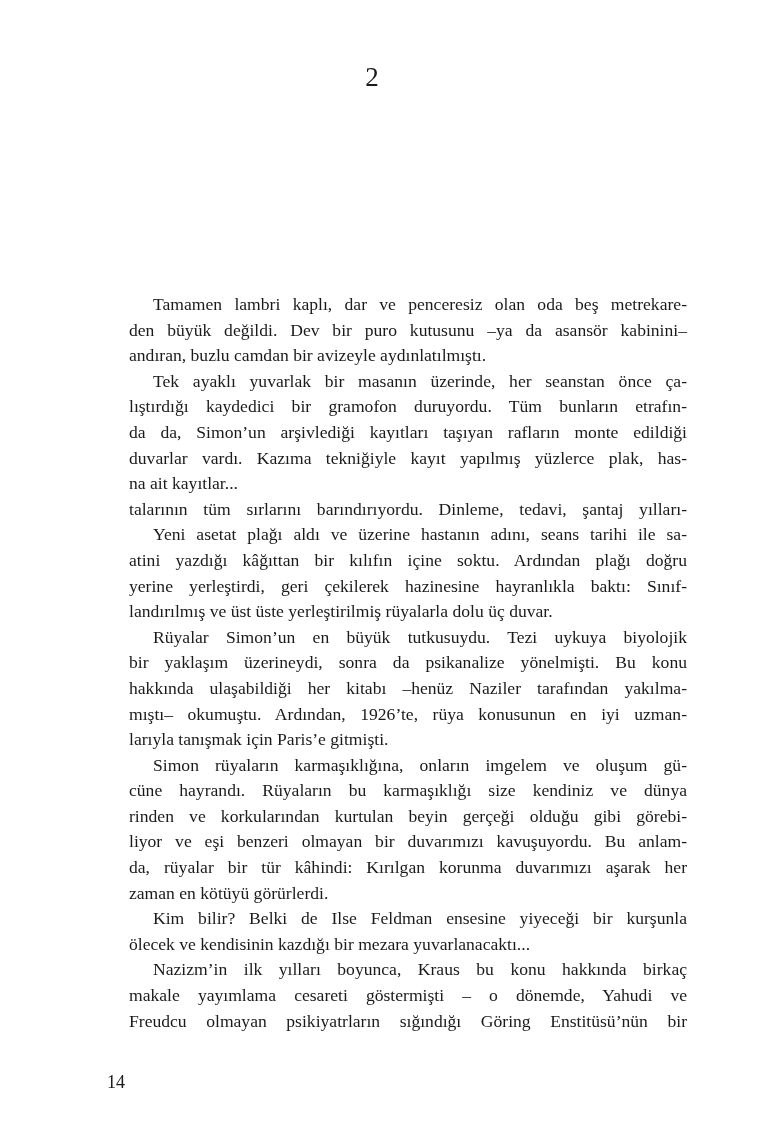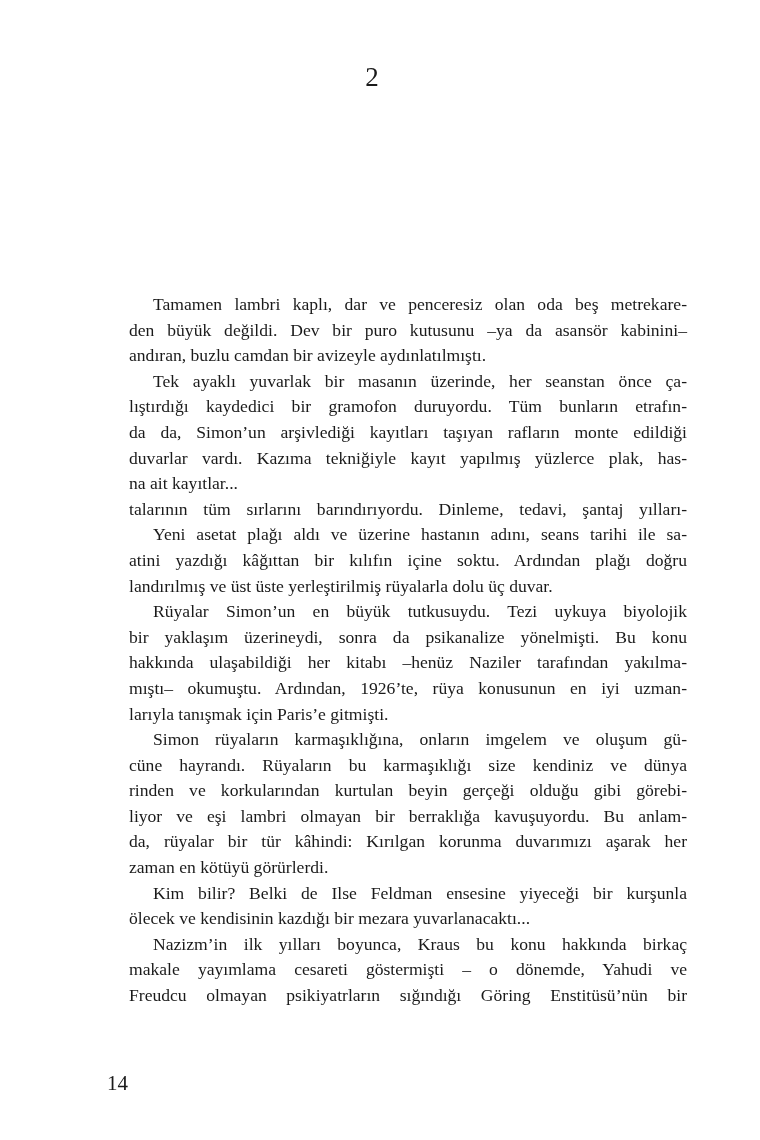--- a/index.html
+++ b/index.html
@@ -44,51 +44,52 @@
     .line.indent {
       padding-left: 24px;
     }
     .line.last {
       text-align-last: left;
     }
     .page-number {
       position: absolute;
       top: 1073px;
       left: 107px;
-      font-size: 21px;
+      font-size: 18px;
       line-height: 1;
     }
   </style>
 </head>
 <body>
 
 <div class="chapter-number">2</div>
 
 <div class="text-block" id="text-block">
     <div class="line indent">Tamamen lambri kaplı, dar ve penceresiz olan oda beş metrekare-</div>
     <div class="line">den büyük değildi. Dev bir puro kutusunu –ya da asansör kabinini–</div>
     <div class="line last">andıran, buzlu camdan bir avizeyle aydınlatılmıştı.</div>
     <div class="line indent">Tek ayaklı yuvarlak bir masanın üzerinde, her seanstan önce ça-</div>
     <div class="line">lıştırdığı kaydedici bir gramofon duruyordu. Tüm bunların etrafın-</div>
     <div class="line">da da, Simon’un arşivlediği kayıtları taşıyan rafların monte edildiği</div>
     <div class="line">duvarlar vardı. Kazıma tekniğiyle kayıt yapılmış yüzlerce plak, has-</div>
     <div class="line last">na ait kayıtlar...</div>
     <div class="line">talarının tüm sırlarını barındırıyordu. Dinleme, tedavi, şantaj yılları-</div>
     <div class="line indent">Yeni asetat plağı aldı ve üzerine hastanın adını, seans tarihi ile sa-</div>
     <div class="line">atini yazdığı kâğıttan bir kılıfın içine soktu. Ardından plağı doğru</div>
+    <div class="line">yerine yerleştirdi, geri çekilerek hazinesine hayranlıkla baktı: Sınıf-</div>
     <div class="line last">landırılmış ve üst üste yerleştirilmiş rüyalarla dolu üç duvar.</div>
     <div class="line indent">Rüyalar Simon’un en büyük tutkusuydu. Tezi uykuya biyolojik</div>
     <div class="line">bir yaklaşım üzerineydi, sonra da psikanalize yönelmişti. Bu konu</div>
     <div class="line">hakkında ulaşabildiği her kitabı –henüz Naziler tarafından yakılma-</div>
     <div class="line">mıştı– okumuştu. Ardından, 1926’te, rüya konusunun en iyi uzman-</div>
     <div class="line last">larıyla tanışmak için Paris’e gitmişti.</div>
     <div class="line indent">Simon rüyaların karmaşıklığına, onların imgelem ve oluşum gü-</div>
     <div class="line">cüne hayrandı. Rüyaların bu karmaşıklığı size kendiniz ve dünya</div>
     <div class="line">rinden ve korkularından kurtulan beyin gerçeği olduğu gibi görebi-</div>
-    <div class="line">liyor ve eşi lambri olmayan bir berraklığa kavuşuyordu. Bu anlam-</div>
+    <div class="line">liyor ve eşi benzeri olmayan bir duvarımızı kavuşuyordu. Bu anlam-</div>
     <div class="line">da, rüyalar bir tür kâhindi: Kırılgan korunma duvarımızı aşarak her</div>
     <div class="line last">zaman en kötüyü görürlerdi.</div>
     <div class="line indent">Kim bilir? Belki de Ilse Feldman ensesine yiyeceği bir kurşunla</div>
     <div class="line last">ölecek ve kendisinin kazdığı bir mezara yuvarlanacaktı...</div>
     <div class="line indent">Nazizm’in ilk yılları boyunca, Kraus bu konu hakkında birkaç</div>
     <div class="line">makale yayımlama cesareti göstermişti – o dönemde, Yahudi ve</div>
     <div class="line">Freudcu olmayan psikiyatrların sığındığı Göring Enstitüsü’nün bir</div>
   </div>
 
 <div class="page-number">14</div>

